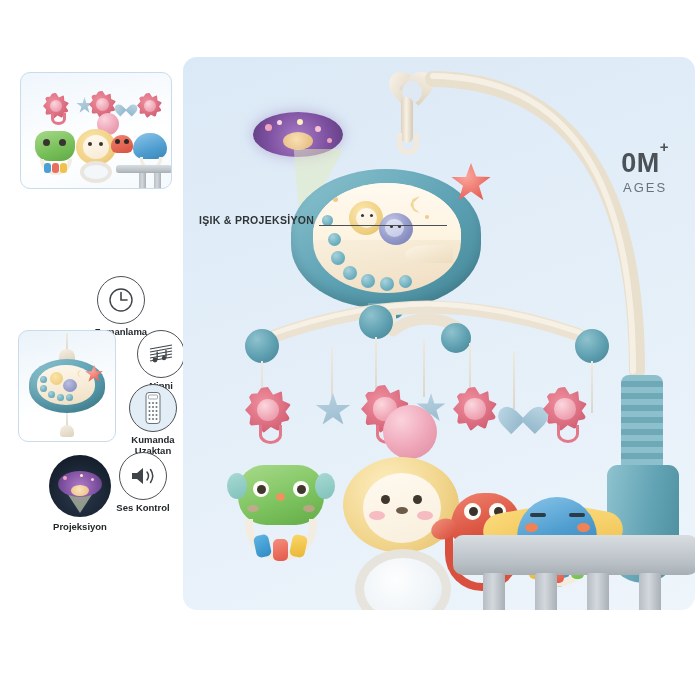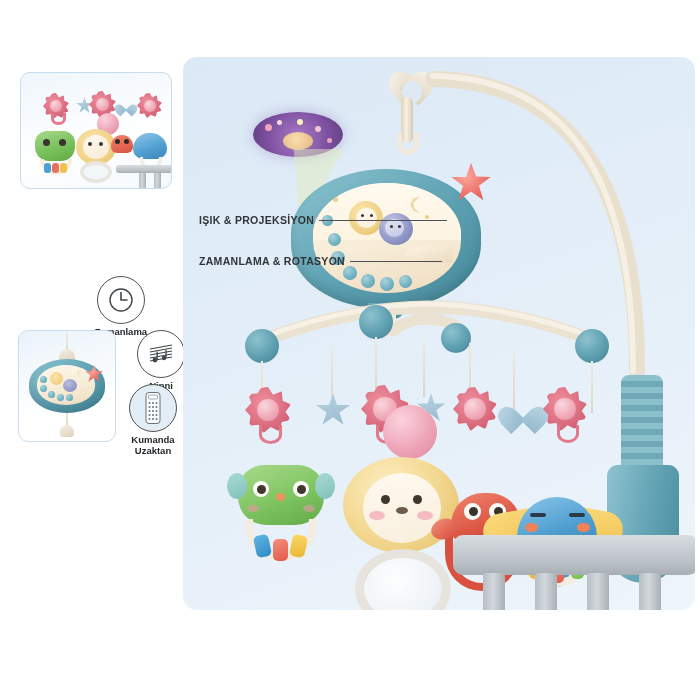--- a/index.html
+++ b/index.html
@@ -16,21 +16,21 @@
   #main-panel{left:183px;top:57px;width:512px;height:553px;
       background:linear-gradient(160deg,#dbe9f6 0%,#e3eef8 45%,#eef5fb 100%);}
 
   
   .age{position:absolute;right:26px;top:92px;text-align:center;color:#4a5157;}
   .age .m{font-size:27px;font-weight:bold;letter-spacing:.5px;line-height:1;}
   .age .m sup{font-size:15px;top:-.7em;position:relative;}
   .age .a{font-size:13px;letter-spacing:2px;margin-top:3px;color:#6a7279;}
 
   
-  .anno{position:absolute;display:flex;align-items:center;}
+  .anno{position:absolute;display:flex;align-items:flex-end;}
   .anno .txt{font-size:10.5px;font-weight:bold;color:#2f3437;letter-spacing:.3px;
              white-space:nowrap;}
   .anno .lead{height:1px;background:#4a5054;margin-left:5px;}
 
   
   .feat{position:absolute;text-align:center;width:86px;}
   .feat .circ{width:46px;height:46px;border-radius:50%;border:1.6px solid #4c5256;
       margin:0 auto;background:#fff;display:flex;align-items:center;
       justify-content:center;overflow:hidden;}
   .feat .cap{font-size:9.5px;font-weight:bold;color:#23282b;margin-top:3px;
@@ -203,21 +203,46 @@
           <circle cx="7.5" cy="28" r="1"></circle>
             <circle cx="11" cy="28" r="1"></circle>
             <circle cx="14.5" cy="28" r="1"></circle>
         </g>
       </svg>
     </div>
     <div class="cap">Kumanda</div>
     <div class="cap" style="margin-top:0;">Uzaktan</div>
   </div>
 
-
+  <div class="feat" style="left:100px;top:452px;">
+    <div class="circ">
+      <svg width="30" height="26" viewBox="0 0 30 26">
+        <path d="M4 10 H9 L15 5 V21 L9 16 H4 Z" fill="#3f4549"></path>
+        <path d="M19 9 Q22 13 19 17" fill="none" stroke="#3f4549" stroke-width="1.5" stroke-linecap="round"></path>
+        <path d="M22.5 6.5 Q27 13 22.5 19.5" fill="none" stroke="#3f4549" stroke-width="1.5" stroke-linecap="round"></path>
+      </svg>
+    </div>
+    <div class="cap">Ses Kontrol</div>
+  </div>
+
+  <div class="feat noborder" style="left:32px;top:455px;width:96px;">
+    <div class="proj-circle">
+      <div style="position:absolute;left:50%;top:52%;transform:translateX(-50%);
+          width:0;height:0;border-left:17px solid transparent;border-right:17px solid transparent;
+          border-top:26px solid rgba(236,240,200,.55);"></div>
+      <div style="position:absolute;left:9px;top:16px;width:44px;height:26px;border-radius:50%;
+          background:radial-gradient(circle at 50% 60%,#b07ac8,#7b4f9e 65%,#5d3b7c);"></div>
+      <div style="position:absolute;left:22px;top:30px;width:18px;height:11px;border-radius:50%;
+          background:radial-gradient(circle at 45% 40%,#fbe3b8,#e9bd84);"></div>
+      <div style="position:absolute;left:14px;top:21px;width:4px;height:4px;border-radius:50%;background:#f2a7c0;"></div>
+      <div style="position:absolute;left:42px;top:23px;width:3px;height:3px;border-radius:50%;background:#f6c9d8;"></div>
+      <div style="position:absolute;left:31px;top:19px;width:3px;height:3px;border-radius:50%;background:#fdf0c0;"></div>
+    </div>
+    <div class="cap" style="margin-top:5px;">Projeksiyon</div>
+  </div>
 
   <div class="thumb" id="thumb-unit" style="left:18px;top:330px;width:96px;height:110px;
        background:linear-gradient(165deg,#eaf3fa,#ffffff 65%);">
     <div class="string" style="left:47px;top:2px;height:22px;"></div>
     <div class="ob" style="left:40px;top:18px;width:16px;height:12px;border-radius:8px 8px 3px 3px;
         background:linear-gradient(160deg,#f6efe3,#ddd2bf);"></div>
     <div class="unit-outer" style="left:10px;top:28px;width:76px;height:54px;"></div>
     <div class="unit-inner" style="left:18px;top:34px;width:58px;height:40px;">
       <div style="position:absolute;left:13px;top:7px;width:13px;height:13px;border-radius:50%;
           background:radial-gradient(circle at 40% 35%,#fbe4a8,#eac673);"></div>
@@ -232,20 +257,24 @@
     <div class="btn-dot" style="left:47px;top:63px;width:7px;height:7px;"></div>
     <div class="btn-dot" style="left:21px;top:45px;width:7px;height:7px;"></div>
     <div class="starbtn" style="left:66px;top:34px;width:18px;height:18px;"></div>
     <div class="string" style="left:47px;top:82px;height:16px;"></div>
     <div class="ob" style="left:41px;top:94px;width:14px;height:12px;border-radius:7px 7px 3px 3px;
         background:linear-gradient(160deg,#f6efe3,#ddd2bf);"></div>
   </div>
 
   <div class="panel" id="main-panel">
 
+    <div class="age">
+      <div class="m"><span>0M</span><sup>+</sup></div>
+      <div class="a">AGES</div>
+    </div>
 
     <div class="ob" style="left:70px;top:55px;width:90px;height:45px;border-radius:50%;
         background:radial-gradient(circle at 50% 58%,#a87bc6,#7b4f9e 60%,#5e3c7d);
         box-shadow:0 0 14px rgba(120,80,160,.35);">
       <div style="position:absolute;left:30px;top:20px;width:30px;height:18px;border-radius:50%;
           background:radial-gradient(circle at 45% 40%,#f9dfb0,#e2b67d);"></div>
       <div style="position:absolute;left:12px;top:12px;width:7px;height:7px;border-radius:50%;background:#f0a3bd;"></div>
       <div style="position:absolute;left:62px;top:14px;width:6px;height:6px;border-radius:50%;background:#f5c3d5;"></div>
       <div style="position:absolute;left:44px;top:7px;width:6px;height:6px;border-radius:50%;background:#fcf0bd;"></div>
       <div style="position:absolute;left:24px;top:8px;width:5px;height:5px;border-radius:50%;background:#f7d9e6;"></div>
@@ -454,18 +483,14 @@
     <div class="slat" style="left:404px;top:516px;width:22px;height:50px;border-radius:3px;"></div>
     <div class="slat" style="left:456px;top:516px;width:22px;height:50px;border-radius:3px;"></div>
 
   </div>
 
   <div class="anno" style="left:199px;top:214px;">
     <span class="txt">IŞIK &amp; PROJEKSİYON</span>
     <span class="lead" style="width:128px;"></span>
   </div>
 
-  <div class="anno" style="left:199px;top:255px;">
-    <span class="txt">ZAMANLAMA &amp; ROTASYON</span>
-    <span class="lead" style="width:92px;"></span>
-  </div>
 
 </div>
 
 </body></html>

